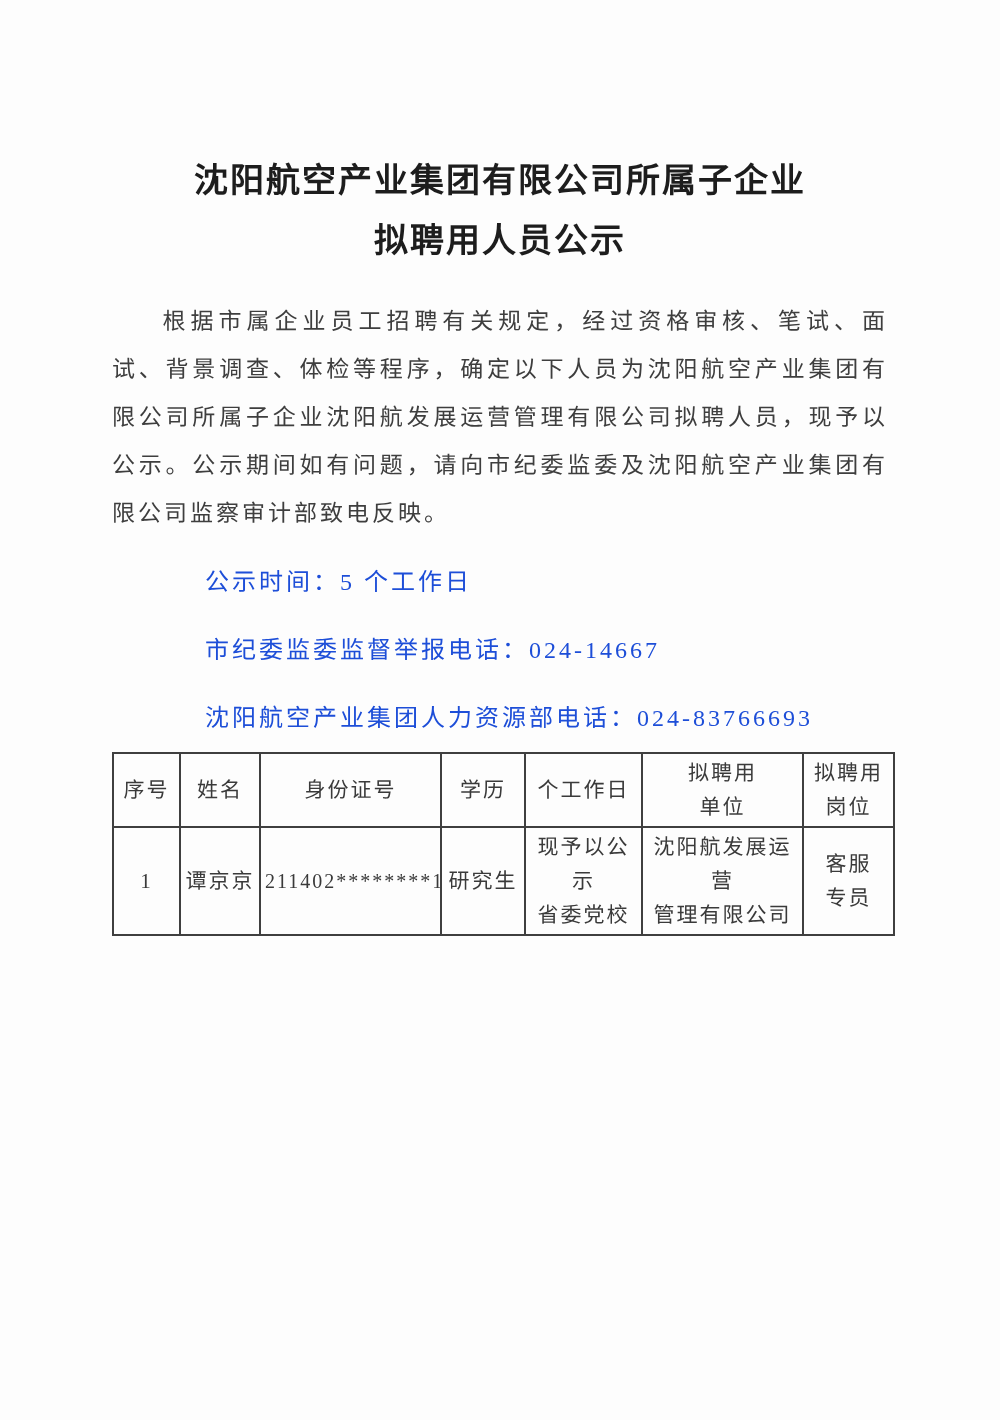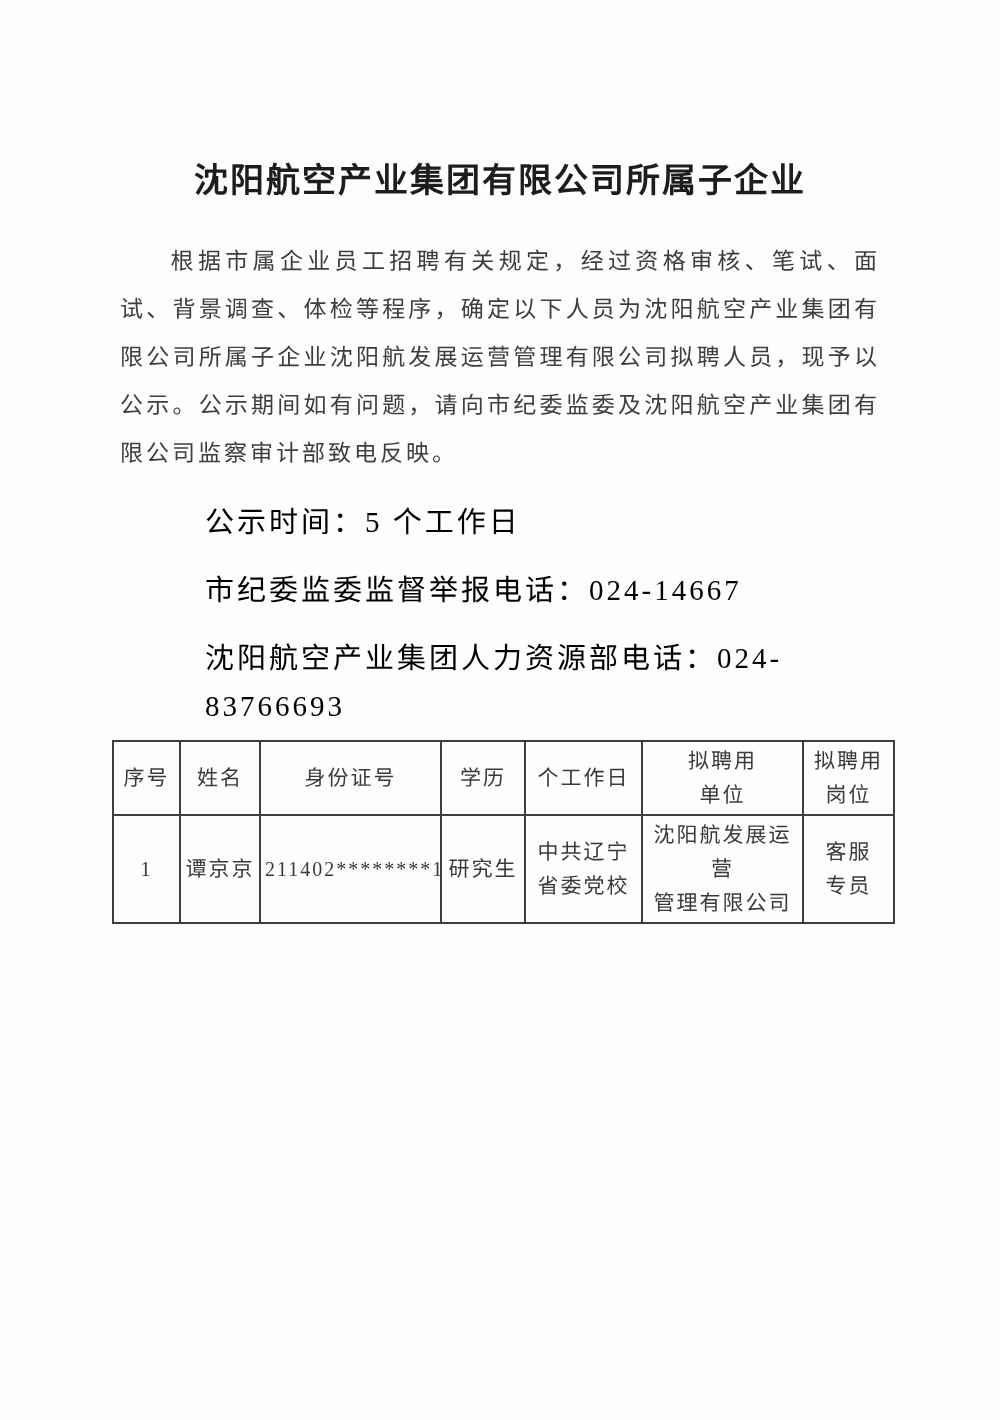--- a/index.html
+++ b/index.html
@@ -26,35 +26,35 @@
     font-weight: 700;
     font-size: 34px;
     line-height: 60px;
     color: #1d1d1d;
     letter-spacing: 2px;
   }
   .doc-title .title-line {
     display: block;
   }
   .body-para {
-    margin: 8px;
+    margin: 0;
     font-size: 23px;
     line-height: 48px;
     letter-spacing: 3px;
     color: #3e3e3e;
     text-align: justify;
     text-indent: 2.2em;
   }
   .info-line {
     margin: 20px 0 0 0;
     padding-left: 93px;
-    font-size: 29px;
+    font-size: 24px;
     line-height: 48px;
     letter-spacing: 3px;
-    color: #000000;
+    color: #1d4ed8;
   }
   .info-line:first-of-type {
     margin-top: 17px;
   }
   .hire-table {
     margin-top: 10px;
     width: 781px;
     border-collapse: collapse;
     table-layout: fixed;
     font-size: 21px;
@@ -77,20 +77,21 @@
   .cell-id { letter-spacing: 0; font-size: 20px; }
   .cell-index { letter-spacing: 0; }
 </style>
 </head>
 <body>
 
 <div class="page">
 
   <h1 class="doc-title">
     <span class="title-line">沈阳航空产业集团有限公司所属子企业</span>
+    <span class="title-line">拟聘用人员公示</span>
   </h1>
 
   <p class="body-para">根据市属企业员工招聘有关规定，经过资格审核、笔试、面试、背景调查、体检等程序，确定以下人员为沈阳航空产业集团有限公司所属子企业沈阳航发展运营管理有限公司拟聘人员，现予以公示。公示期间如有问题，请向市纪委监委及沈阳航空产业集团有限公司监察审计部致电反映。</p>
 
   <p class="info-line">公示时间：5 个工作日</p>
   <p class="info-line">市纪委监委监督举报电话：024-14667</p>
   <p class="info-line">沈阳航空产业集团人力资源部电话：024-83766693</p>
 
   <table class="hire-table">
     <colgroup>
@@ -114,21 +115,21 @@
         <th>拟聘用
 岗位</th>
       </tr>
     </thead>
     <tbody>
       <tr>
         <td class="cell-index">1</td>
         <td>谭京京</td>
         <td class="cell-id">211402********1065</td>
         <td>研究生</td>
-        <td>中共辽宁
+        <td>现予以公示
 省委党校</td>
         <td>沈阳航发展运营
 管理有限公司</td>
         <td>客服
 专员</td>
       </tr>
     </tbody>
   </table>
 
 </div>

